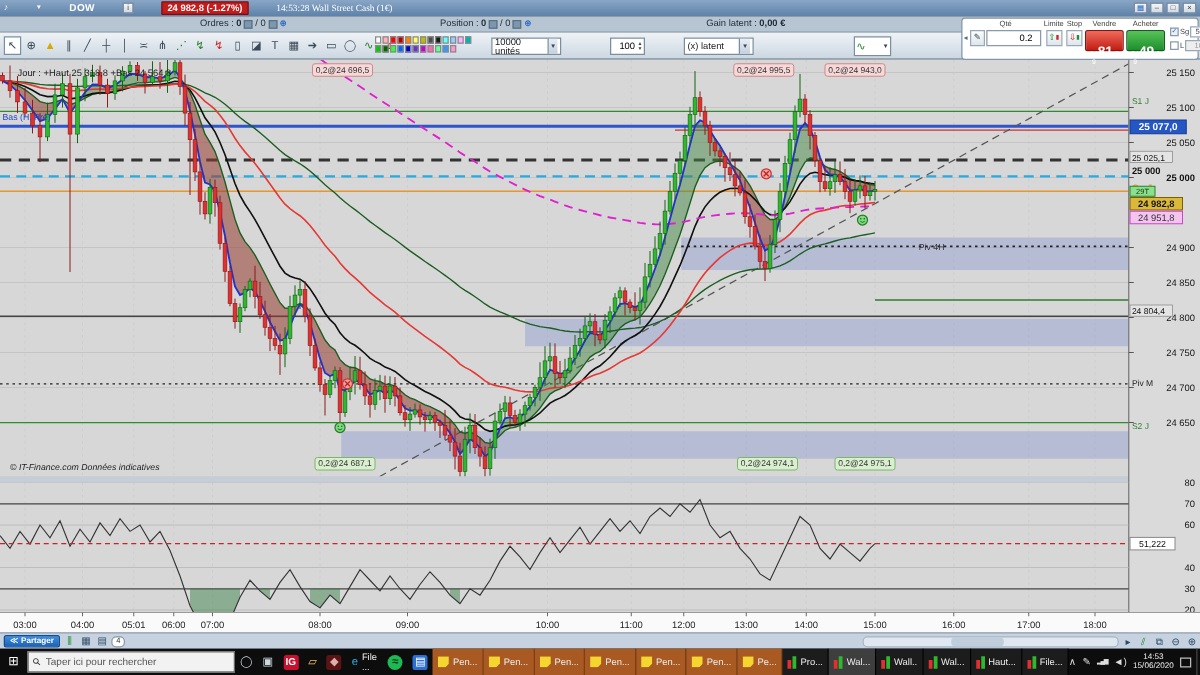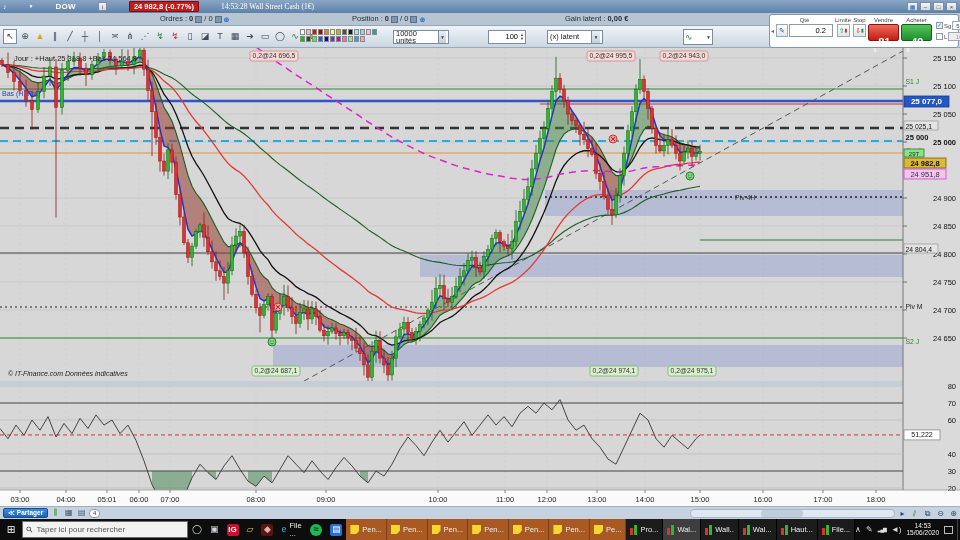--- a/index.html
+++ b/index.html
@@ -120,21 +120,21 @@
   #show-desktop{width:3px;height:21px;border-left:1px solid #444;}
 </style>
 </head>
 <body>
 
 <div id="titlebar">
   <span class="spk">♪</span>
   <span style="font-size:5px;">▼</span>
   <span class="ttl">DOW</span>
   <span class="winbtn" style="width:9px;">i</span>
-  <span class="price-badge">24 982,8 (-0.77%)</span>
+  <span class="price-badge">24 982,8 (-1.27%)</span>
   <span class="subtitle">14:53:28 Wall Street Cash (1€)</span>
   <span class="winbtns">
     <span class="winbtn" style="color:#1f62c5;">▦</span>
     <span class="winbtn">–</span>
     <span class="winbtn">□</span>
     <span class="winbtn">×</span>
   </span>
 </div>
 
 <div id="infobar">
@@ -211,21 +211,21 @@
       <span class="swatch" style="background: rgb(204, 0, 204);"></span>
       <span class="swatch" style="background: rgb(255, 102, 179);"></span>
       <span class="swatch" style="background: rgb(102, 255, 153);"></span>
       <span class="swatch" style="background: rgb(51, 153, 255);"></span>
       <span class="swatch" style="background: rgb(255, 153, 204);"></span>
     </div>
   <div class="tb-select" style="left:393px;width:56px;">
     <span>10000 unités</span>
       <span class="dd-arrow">▼</span>
   </div>
-  <div class="spin" style="left:488px;width:38px;">
+  <div class="spin" style="left:488px;width:28px;">
     <span style="margin-left:auto;">100</span>
     <span class="arrows">
         <span>▲</span>
         <span>▼</span>
       </span>
   </div>
   <div class="tb-select" style="left:547px;width:56px;">
     <span>(x) latent</span>
       <span class="dd-arrow">▼</span>
   </div>

